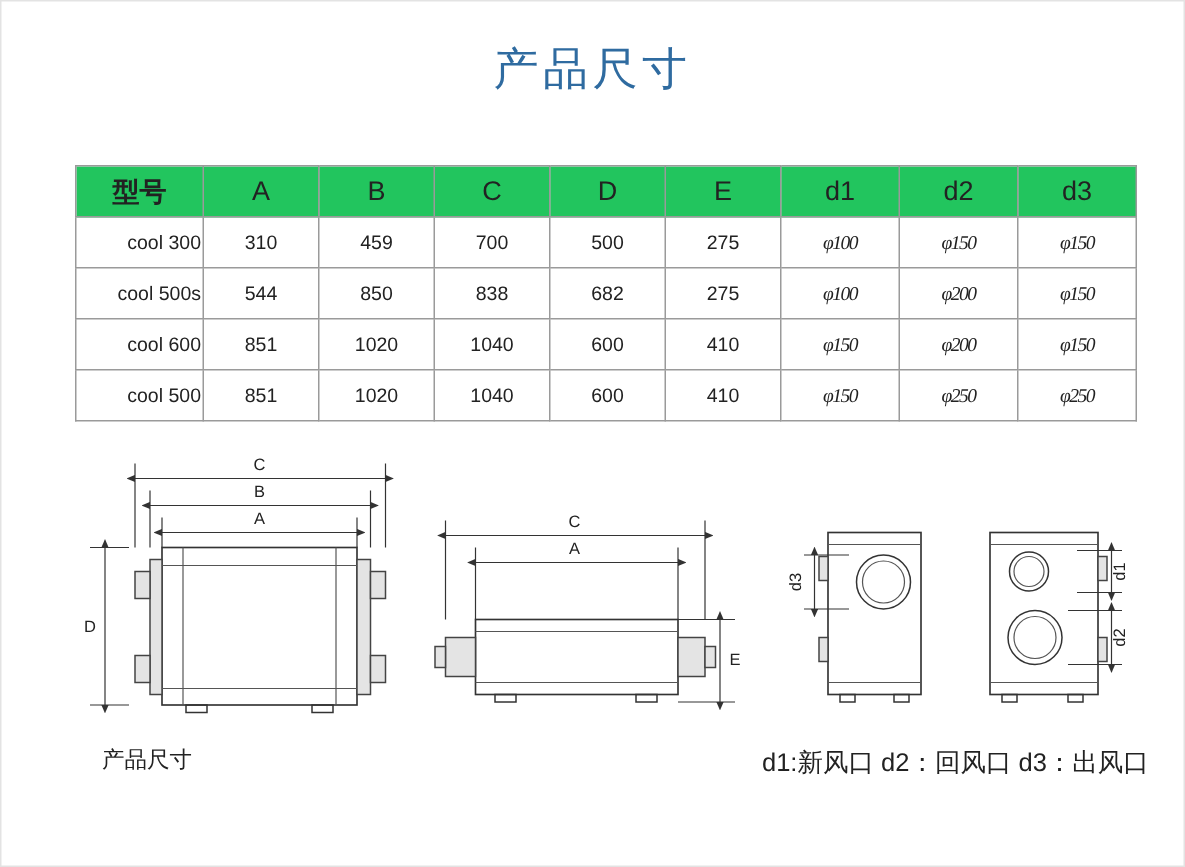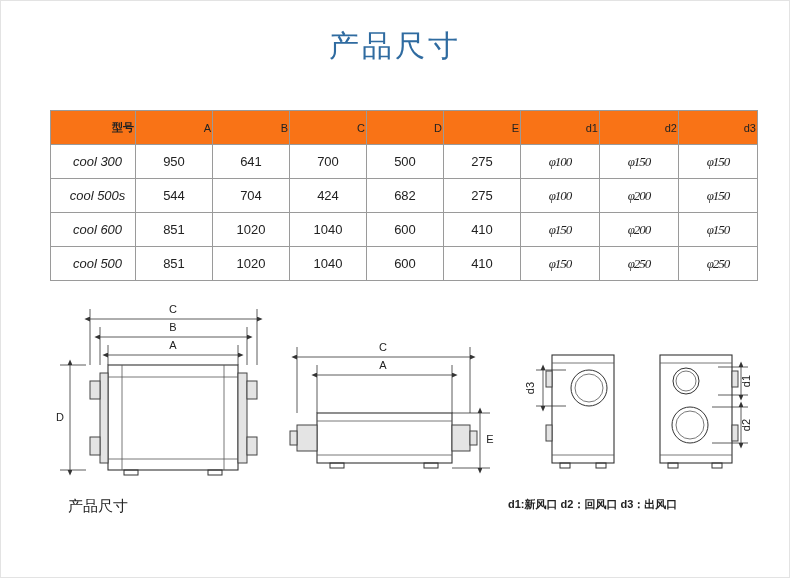--- a/index.html
+++ b/index.html
@@ -43,31 +43,29 @@
   }
   table.spec th, table.spec td {
     border: 1px solid #9a9a9a;
     height: 31px;
     text-align: center;
     vertical-align: middle;
     font-weight: normal;
     color: #222;
   }
   table.spec thead th {
-    background: #f97316;
-    font-size: 11px;
-    text-align: right;
+    background: #22c55e;
+    font-size: 18px;
   }
   table.spec thead th.model-col {
     font-weight: bold;
   }
   table.spec td.model-cell {
-    text-align: center;
+    text-align: right;
     padding-left: 10px;
-    font-style: italic;
   }
   .col-model { width: 85px; }
   .col-std   { width: 77px; }
   .col-d     { width: 79px; }
   .phi {
     font-family: "Liberation Serif", serif;
     font-style: italic;
     letter-spacing: -1px;
   }
   
@@ -84,22 +82,21 @@
     color: #222;
   }
   .cap-left {
     left: 68px;
     top: 212px;
     font-size: 15px;
   }
   .cap-right {
     left: 508px;
     top: 212px;
-    font-size: 11px;
-    font-weight: bold;
+    font-size: 17px;
   }
   svg { display: block; }
   .ln { stroke: #333; stroke-width: 1; fill: none; }
   .ln-thin { stroke: #555; stroke-width: 0.8; fill: none; }
   .dim { stroke: #333; stroke-width: 0.8; fill: none; }
   .lbl {
     font-family: "Liberation Sans", sans-serif;
     font-size: 11px;
     fill: #222;
   }
@@ -143,34 +140,34 @@
           <th>D</th>
           <th>E</th>
           <th>d1</th>
           <th>d2</th>
           <th>d3</th>
         </tr>
       </thead>
       <tbody>
         <tr>
           <td class="model-cell">cool 300</td>
-          <td>950</td>
-          <td>641</td>
+          <td>310</td>
+          <td>459</td>
           <td>700</td>
           <td>500</td>
           <td>275</td>
           <td class="phi">φ100</td>
           <td class="phi">φ150</td>
           <td class="phi">φ150</td>
         </tr>
         <tr>
           <td class="model-cell">cool 500s</td>
           <td>544</td>
-          <td>704</td>
-          <td>424</td>
+          <td>850</td>
+          <td>838</td>
           <td>682</td>
           <td>275</td>
           <td class="phi">φ100</td>
           <td class="phi">φ200</td>
           <td class="phi">φ150</td>
         </tr>
         <tr>
           <td class="model-cell">cool 600</td>
           <td>851</td>
           <td>1020</td>

